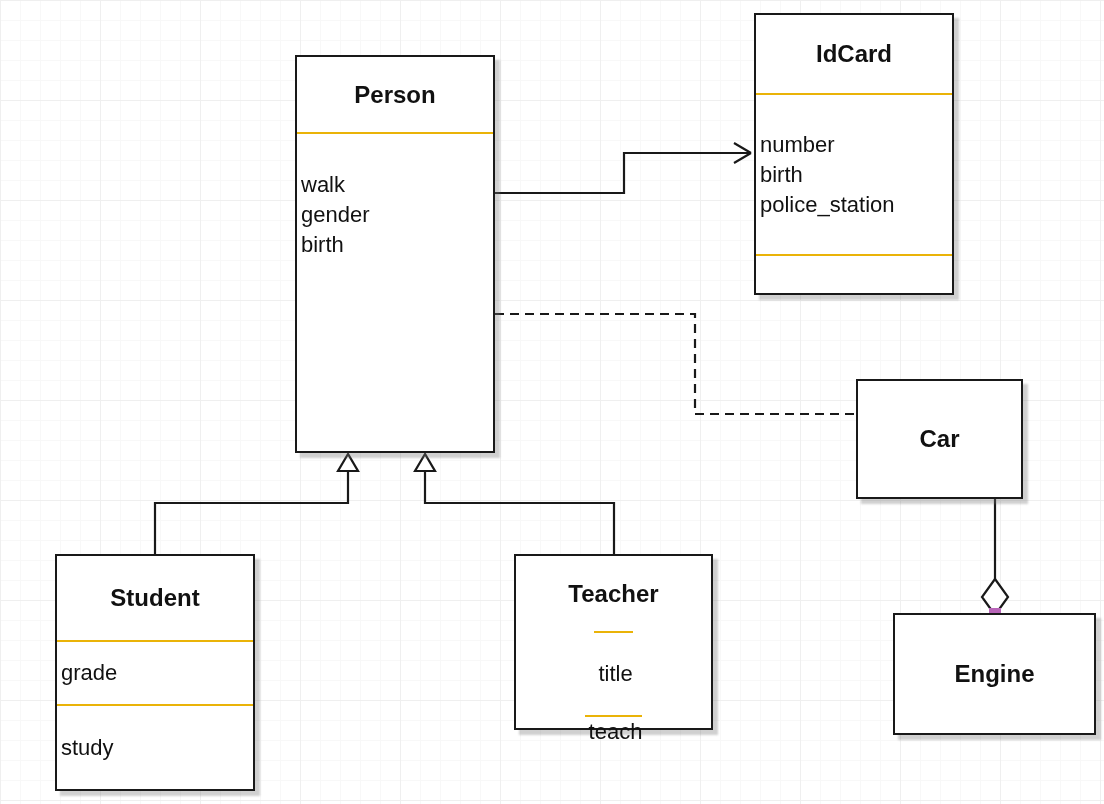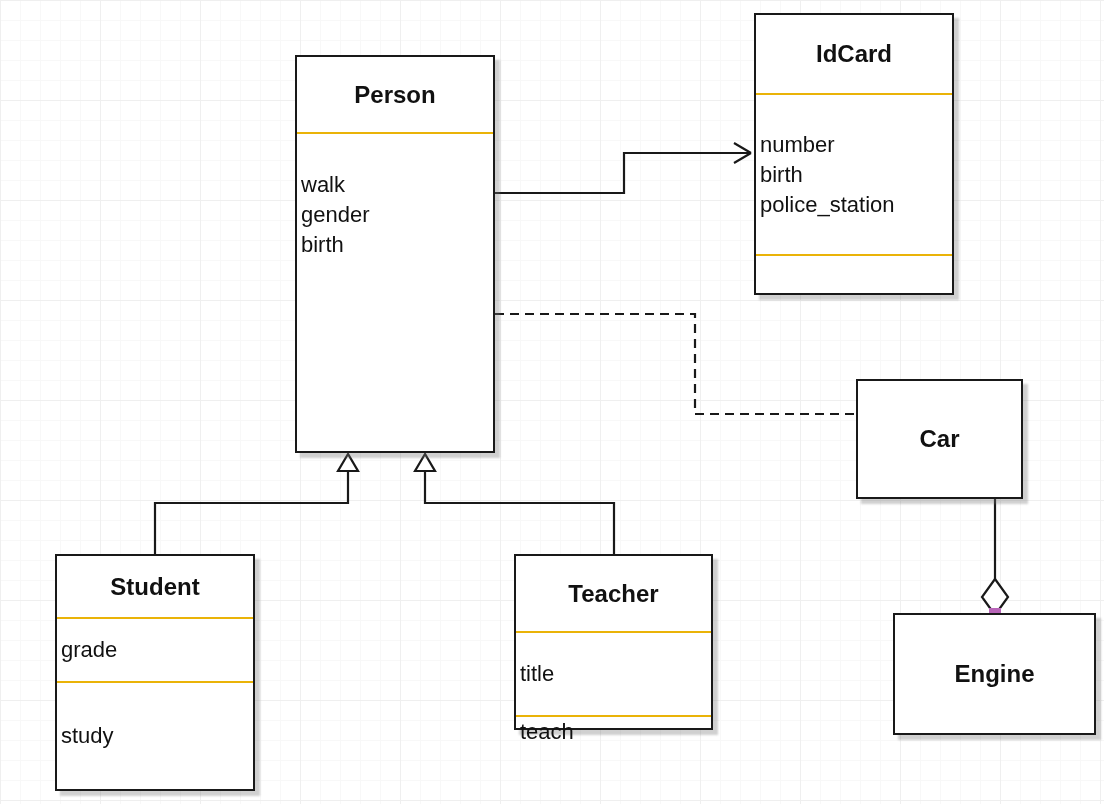--- a/index.html
+++ b/index.html
@@ -107,30 +107,30 @@
 
   <div class="uml-class" style="left:856px; top:353px; width:167px; height:120px;margin-top:26px;">
     <div class="uml-title-only">Car</div>
   </div>
 
   <div class="uml-class" style="left:893px; top:613px; width:203px; height:122px;">
     <div class="uml-title-only">Engine</div>
   </div>
 
   <div class="uml-class" style="left:55px; top:554px; width:200px; height:237px;">
-    <div class="uml-title" style="height:61px;">Student</div>
+    <div class="uml-title" style="height:84px;">Student</div>
     <div class="uml-section" style="height:64px;">
       <div class="row">grade</div>
     </div>
     <div class="uml-section" style="flex:1 1 auto;">
       <div class="row">study</div>
     </div>
   </div>
 
-  <div class="uml-class" style="left:514px; top:554px; width:199px; height:176px;">
+  <div class="uml-class" style="left:514px; top:554px; width:199px; height:176px;align-items:center;">
     <div class="uml-title" style="height:75px;">Teacher</div>
     <div class="uml-section" style="height:84px;">
       <div class="row">title</div>
     </div>
     <div class="uml-section" style="flex:1 1 auto;">
       <div class="row">teach</div>
     </div>
   </div>
 
 </div>

